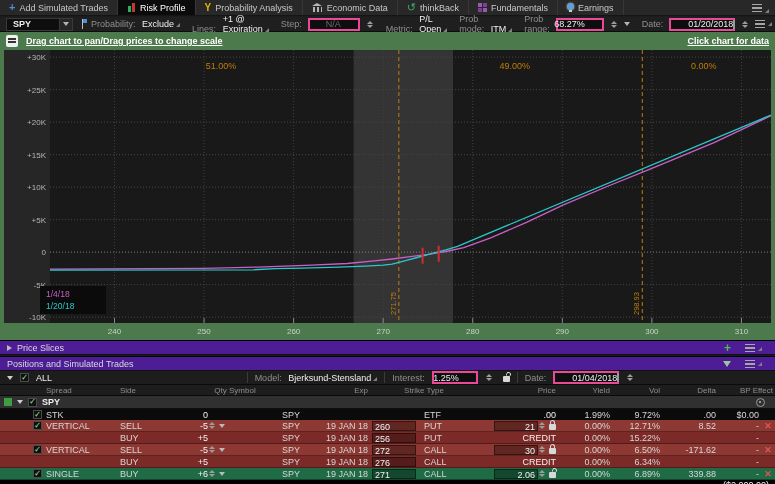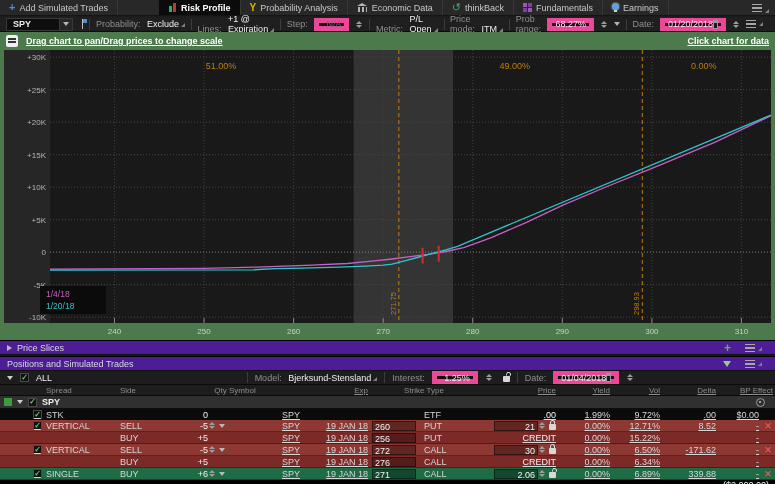--- a/index.html
+++ b/index.html
@@ -2,21 +2,21 @@
 <html><head>
 <meta charset="utf-8">
 <style>
   html,body{margin:0;padding:0;background:#101010;}
   *{box-sizing:border-box;font-family:"Liberation Sans",sans-serif;}
   .app{position:relative;width:775px;height:484px;background:#1c1c1c;overflow:hidden;color:#d6d6d6;font-size:9px;}
 
   
   .tabbar{position:absolute;left:0;top:0;width:775px;height:16px;background:#282828;display:flex;align-items:stretch;border-bottom:1px solid #151515;}
   .tab{display:flex;align-items:center;gap:4px;padding:0 9px;color:#c9c9c9;border-right:1px solid #373737;cursor:default;white-space:nowrap;}
-  .tab.active{background:#0b0b0b;color:#fff;font-weight:bold;margin-left:41px;}
+  .tab.active{background:#0b0b0b;color:#fff;font-weight:normal;}
   .bar-right{margin-left:auto;display:flex;align-items:center;gap:3px;padding-right:6px;}
   .hamb{width:10px;height:8px;background:repeating-linear-gradient(#a6a6a6 0 1.5px,transparent 1.5px 3.5px);}
   .corner{width:0;height:0;border-bottom:4px solid #7f7f7f;border-left:4px solid transparent;align-self:flex-end;margin-bottom:2px;}
 
   
   .ic{display:inline-block;}
   .ic-plus{color:#4a90d9;font-weight:bold;font-size:11px;line-height:9px;}
   .ic-risk{width:9px;height:9px;position:relative;}
   .ic-risk:before{content:"";position:absolute;left:1px;bottom:0;width:3px;height:6px;background:#2fae62;}
   .ic-risk:after{content:"";position:absolute;left:5px;bottom:0;width:3px;height:9px;background:#c0392b;}
@@ -33,21 +33,21 @@
 
   
   .settingsbar{position:absolute;left:0;top:17px;width:775px;height:15px;background:#1f1f1f;display:flex;align-items:center;gap:6px;padding:0 6px;border-bottom:1px solid #0c0c0c;}
   .lab{color:#8f8f8f;}
   .val{color:#efefef;font-weight:normal;}
   .vdiv{width:1px;height:11px;background:#3c3c3c;}
   .combo{display:flex;align-items:center;height:13px;background:#0e0e0e;border:1px solid #3a3a3a;}
   .combo .cval{padding:0 6px;color:#efefef;font-weight:bold;min-width:52px;}
   .combo .cbtn{width:13px;height:100%;border-left:1px solid #3a3a3a;display:flex;align-items:center;justify-content:center;background:#262626;}
   .tri-dn{width:0;height:0;border-left:3px solid transparent;border-right:3px solid transparent;border-top:4px solid #b5b5b5;}
-  .inputbox{height:13px;background:#0e0e0e;border:5px solid #ec4899;color:#efefef;display:flex;align-items:center;justify-content:flex-end;padding:0 3px;}
+  .inputbox{height:13px;background:#0e0e0e;border:2px solid #ec4899;color:#efefef;display:flex;align-items:center;justify-content:flex-end;padding:0 17px;}
   .inputbox.dis{color:#6a6a6a;}
   .stepper{display:inline-flex;flex-direction:column;gap:1px;justify-content:center;padding:0 1px;}
   .stepper i{display:block;width:0;height:0;border-left:3px solid transparent;border-right:3px solid transparent;}
   .stepper .up{border-bottom:3px solid #9c9c9c;}
   .stepper .dn{border-top:3px solid #9c9c9c;}
   .flagicon{position:relative;width:8px;height:10px;}
   .flagicon:before{content:"";position:absolute;left:3px;top:0;width:1px;height:10px;background:#bdbdbd;}
   .flagicon:after{content:"";position:absolute;left:4px;top:0;width:4px;height:4px;background:#4a90d9;}
   .calicon{width:9px;height:9px;border:1px solid #9a9a9a;position:relative;background:#1a1a1a;}
   .calicon:before{content:"";position:absolute;left:0;top:0;width:100%;height:2px;background:#9a9a9a;}
@@ -69,21 +69,21 @@
   .pos-toolbar{position:absolute;left:0;top:371px;width:775px;height:14px;background:#1d1d1d;display:flex;align-items:center;gap:7px;padding:0 7px;border-bottom:1px solid #0a0a0a;}
   .exp-dn{width:0;height:0;border-left:3.5px solid transparent;border-right:3.5px solid transparent;border-top:4.5px solid #cfcfcf;}
   .cb{display:inline-flex;align-items:center;justify-content:center;width:9px;height:9px;background:#101010;border:1px solid #4a4a4a;color:#79c879;font-size:8px;line-height:8px;font-weight:bold;}
   .ddtext{display:inline-flex;align-items:flex-end;gap:2px;}
 
   
   .ptable{position:absolute;left:0;top:385px;width:775px;}
   .prow{display:grid;grid-template-columns:44px 74px 50px 72px 62px 68px 52px 56px 80px 54px 50px 56px 43px 14px;align-items:center;height:12px;}
   .phead{height:11px;background:#1d1d1d;color:#8d8d8d;font-size:8px;border-bottom:1px solid #0a0a0a;}
   .pcell{padding:0 2px;white-space:nowrap;overflow:hidden;display:flex;align-items:center;height:100%;}
-  .tR{justify-content:flex-end;text-align:right;text-decoration:underline;}
+  .tR{justify-content:flex-end;text-align:right;}
   .tC{justify-content:center;text-align:center;}
   .grow{background:#303030;height:13px;border-bottom:1px solid #0e0e0e;display:flex;align-items:center;gap:5px;padding:0 4px;color:#efefef;font-weight:bold;}
   .chip{width:8px;height:8px;background:#3f9b3f;}
   .gear{width:9px;height:9px;border:1.5px solid #9a9a9a;border-radius:50%;position:relative;}
   .gear:before{content:"";position:absolute;left:2px;top:2px;width:2px;height:2px;background:#9a9a9a;}
   .row-stock{background:#0b0b0b;height:11px;}
   .theme-red.row-main{background:#8d3833;}
   .theme-red.row-leg{background:#7c2a27;}
   .theme-green.row-main{background:#1e6b45;}
   .row-main,.row-leg{border-bottom:1px solid rgba(0,0,0,.35);}
@@ -154,21 +154,21 @@
     <div class="vdiv"></div>
     <span class="lab">Step:</span>
     <span class="inputbox dis" style="width:52px">N/A</span>
     <span class="stepper">
         <i class="up"></i>
         <i class="dn"></i>
       </span>
     <div class="vdiv"></div>
     <span class="ddtext"><span class="lab">Metric:</span>&nbsp;<span class="val">P/L Open</span><span class="corner"></span></span>
     <div class="vdiv"></div>
-    <span class="ddtext"><span class="lab">Price mode:</span>&nbsp;<span class="val">ITM</span><span class="corner"></span></span>
+    <span class="ddtext"><span class="lab">Prob mode:</span>&nbsp;<span class="val">ITM</span><span class="corner"></span></span>
     <div class="vdiv"></div>
     <span class="lab">Prob range:</span>
     <span class="inputbox" style="width:48px">68.27%</span>
     <span class="stepper">
         <i class="up"></i>
         <i class="dn"></i>
       </span>
     <span class="tri-dn"></span>
     <div class="vdiv"></div>
     <span class="lab">Date:</span>

